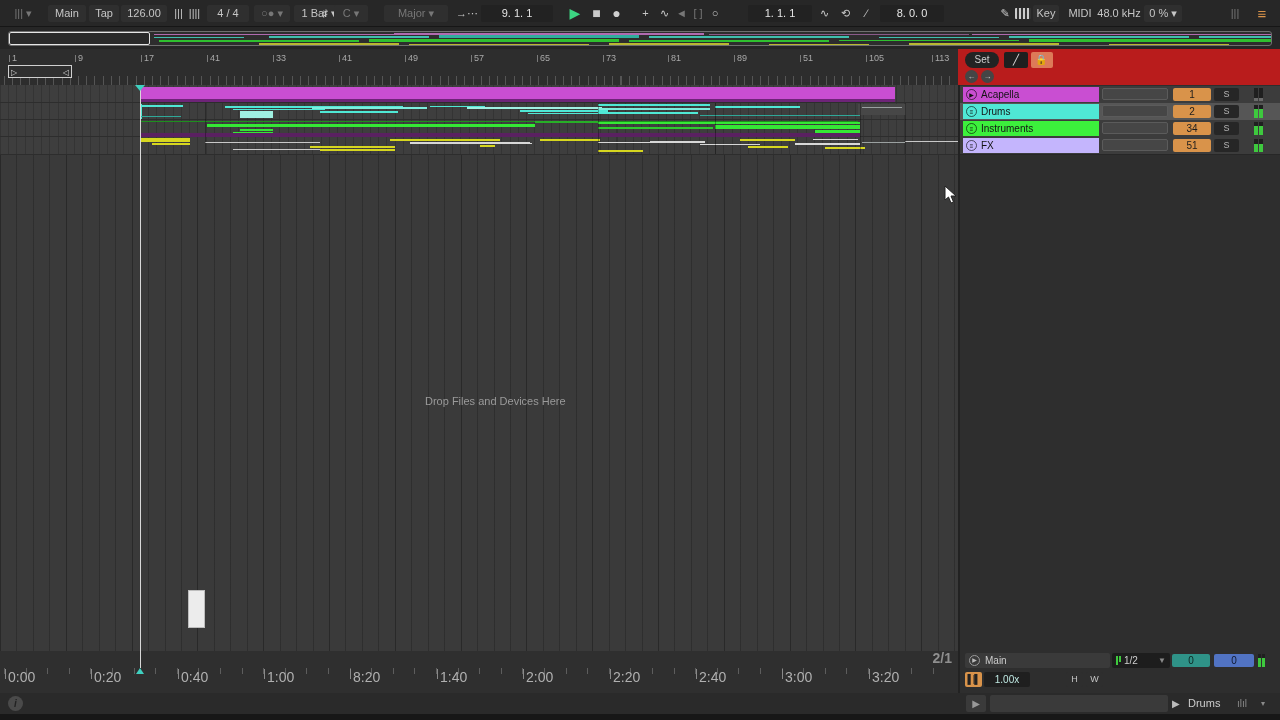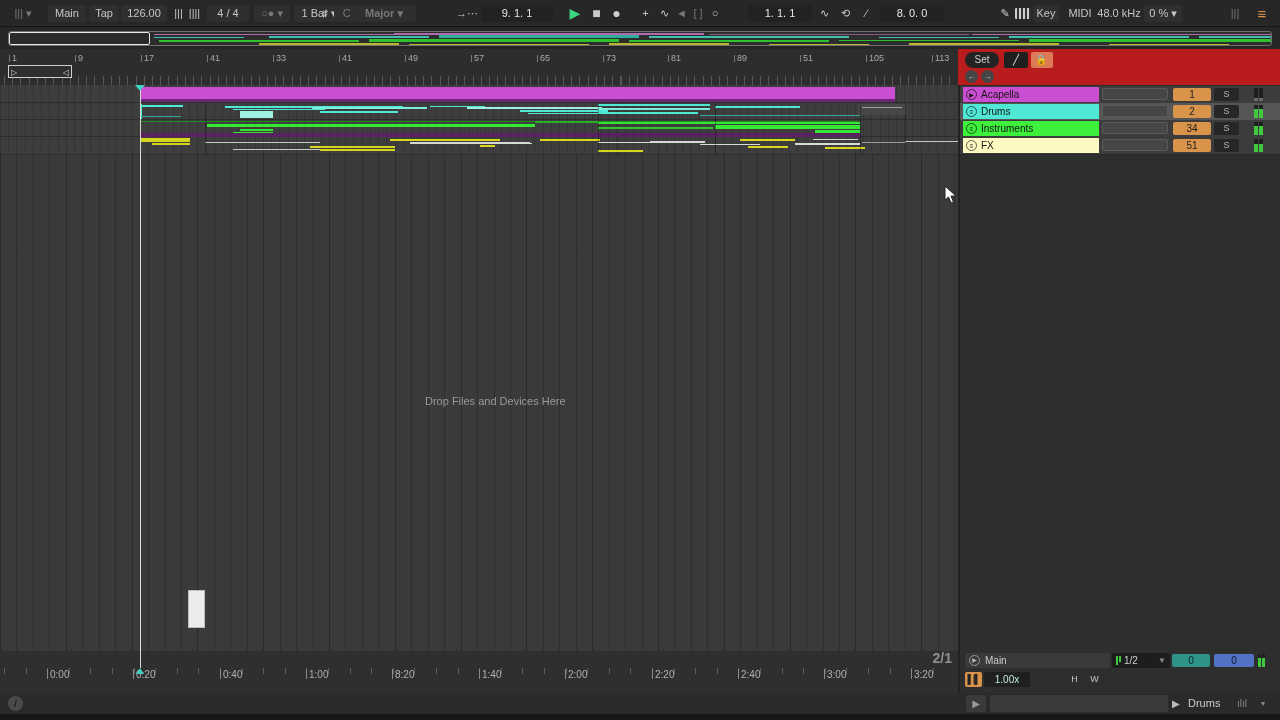--- a/index.html
+++ b/index.html
@@ -76,21 +76,21 @@
     border-radius:2px; color:#1d1d1d; font-size:10px; text-align:center; line-height:13px; }
   .trk-s { position:absolute; left:254px; top:2px; width:25px; height:13px; background:#262626;
     border-radius:2px; color:#b5b5b5; font-size:9px; text-align:center; line-height:13px; }
   .trk-meter { position:absolute; left:294px; top:2px; width:10px; height:13px; display:flex; gap:1px; }
   .trk-meter i { display:block; width:4px; height:13px; }
 
   
   #time-ruler { position:absolute; left:0; top:651px; width:958px; height:42px; background:#2f2f2f; }
   #time-ruler .tticks { position:absolute; left:4px; top:17px; width:950px; height:6px;
     background:repeating-linear-gradient(90deg,#5d5d5d 0 1px,transparent 1px 21.6px); }
-  .time-label { position:absolute; top:18px; font-size:10px; color:#b0b0b0;margin-left:42px; }
+  .time-label { position:absolute; top:18px; font-size:14px; color:#b0b0b0; }
   .time-label:before { content:""; position:absolute; left:-3px; top:0; width:1px; height:10px; background:#8a8a8a; }
   #tr-playline { position:absolute; left:140px; top:0; width:1px; height:17px; background:#d8d8d8; }
   #tr-marker { position:absolute; left:136px; top:17px; width:0; height:0;
     border-left:4px solid transparent; border-right:4px solid transparent; border-bottom:6px solid #3fd0c0; }
   #beat-time { position:absolute; left:880px; top:-1px; width:72px; text-align:right;
     font-size:14px; font-weight:bold; color:#8f8f8f; }
 
   
   #panel-bottom { position:absolute; left:958px; top:651px; width:322px; height:42px;
     background:#2e2e2e; border-left:2px solid #222; }
@@ -139,21 +139,21 @@
       <div class="tb-item tb-box" style="left: 48px; width: 38px;">Main</div>
       <div class="tb-item tb-box" style="left: 89px; width: 30px;">Tap</div>
       <div class="tb-item tb-box" style="left: 121px; width: 46px;">126.00</div>
       <div class="tb-item" style="left: 172px; width: 13px;">|||</div>
       <div class="tb-item" style="left: 187px; width: 15px;">||||</div>
       <div class="tb-item tb-box" style="left: 207px; width: 42px;">4 / 4</div>
       <div class="tb-item tb-box tb-dim" style="left: 254px; width: 36px;">○● ▾</div>
       <div class="tb-item tb-box" style="left: 294px; width: 50px;">1 Bar ▾</div>
       <div class="tb-item" style="left: 318px; width: 14px;">♯</div>
       <div class="tb-item tb-box tb-dim" style="left: 334px; width: 34px;">C ▾</div>
-      <div class="tb-item tb-box tb-dim" style="left: 352px; width: 64px; font-weight: bold;">Major ▾</div>
+      <div class="tb-item tb-box tb-dim" style="left: 384px; width: 64px;">Major ▾</div>
       <div class="tb-item" style="left: 456px; width: 20px;">→⋯</div>
       <div class="tb-item tb-box tb-dark" style="left: 481px; width: 72px;">9.  1.  1</div>
       <div class="tb-item" style="left: 566px; width: 18px; color: rgb(60, 214, 131); font-size: 14px;">▶</div>
       <div class="tb-item" style="left: 588px; width: 17px; color: rgb(201, 201, 201); font-size: 14px;">■</div>
       <div class="tb-item" style="left: 608px; width: 17px; color: rgb(207, 207, 207); font-size: 14px;">●</div>
       <div class="tb-item" style="left: 638px; width: 15px;">+</div>
       <div class="tb-item" style="left: 656px; width: 17px;">∿</div>
       <div class="tb-item tb-dim" style="left: 675px; width: 13px;">◄</div>
       <div class="tb-item tb-dim" style="left: 690px; width: 16px;">[ ]</div>
       <div class="tb-item" style="left: 708px; width: 14px;">○</div>
@@ -346,21 +346,21 @@
           <div class="trk-input"></div>
           <div class="trk-val">34</div>
           <div class="trk-s">S</div>
           <div class="trk-meter">
             <i style="background: linear-gradient(to top, rgb(62, 201, 62) 0px, rgb(62, 201, 62) 9px, rgb(31, 31, 31) 9px);"></i>
             <i style="background: linear-gradient(to top, rgb(62, 201, 62) 0px, rgb(62, 201, 62) 9px, rgb(31, 31, 31) 9px);"></i>
           </div>
         </div>
         <div class="trk-rowsep" style="top: 52px;"></div>
         <div class="trk-row" style="top: 52px;">
-          <div class="trk-name" style="background: #fef9c3;">
+          <div class="trk-name" style="background: #c4b5fd;">
             <div class="trk-icon">≡</div>
             <div>FX</div>
           </div>
           <div class="trk-input"></div>
           <div class="trk-val">51</div>
           <div class="trk-s">S</div>
           <div class="trk-meter">
             <i style="background: linear-gradient(to top, rgb(62, 201, 62) 0px, rgb(62, 201, 62) 8px, rgb(31, 31, 31) 8px);"></i>
             <i style="background: linear-gradient(to top, rgb(62, 201, 62) 0px, rgb(62, 201, 62) 8px, rgb(31, 31, 31) 8px);"></i>
           </div>

